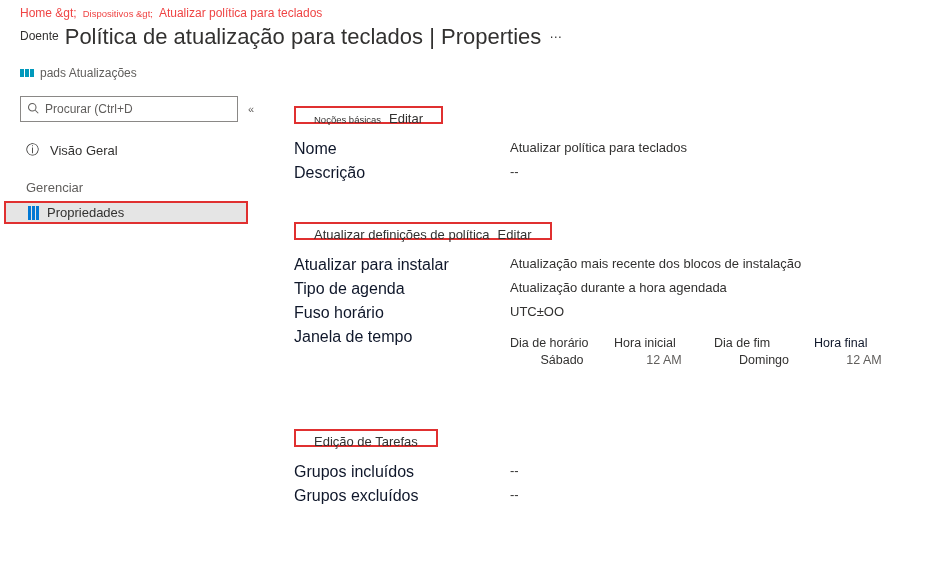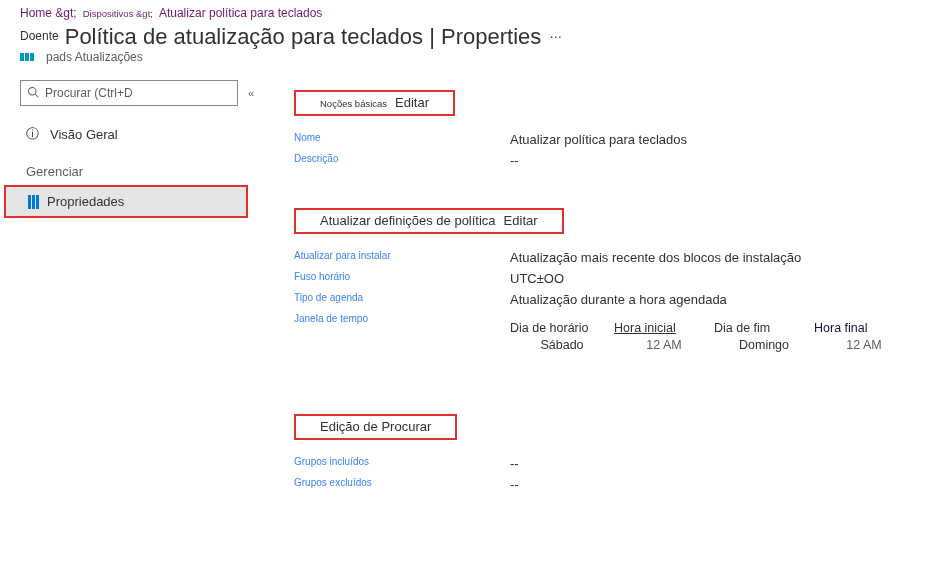--- a/index.html
+++ b/index.html
@@ -1,64 +1,64 @@
 <!DOCTYPE html>
 <html><head>
   <meta charset="utf-8">
   <style>
     * { box-sizing: border-box; margin: 0; padding: 0; }
     body { font-family: "Segoe UI", Arial, sans-serif; font-size: 13px; color: #323130; background: #fff; width: 947px; }
 
-    .breadcrumb { padding: 6px 20px 4px; font-size: 12px; color: #701a75; display: flex; align-items: center; gap: 4px; }
+    .breadcrumb { padding: 6px 20px 4px; font-size: 12px; color: #ef4444; display: flex; align-items: center; gap: 4px; }
     .breadcrumb span { margin-right: 2px; }
     .bc-dev { font-size: 9.5px; }
 
     .header { padding: 0 20px 6px; }
     .header-line { display: flex; align-items: baseline; gap: 8px; }
     .doente { font-size: 12px; color: #323130; position: relative; top: -4px; margin-right: -2px;}
     .page-title { font-size: 22px; font-weight: 400; }
     .title-dots { font-size: 13px; position: relative; top: -6px; }
-    .subhead-row { display: flex; align-items: center; gap: 12px; margin-top: 0; padding-bottom: 4px;}
+    .subhead-row { display: flex; align-items: center; gap: 6px; margin-top: 16px; padding-bottom: 4px;}
     .stack-icon { width: 14px; display:flex; gap:1px; }
     .stack-icon span { width:4px; height:8px; background:#0099bc; display:inline-block; }
     .subhead-text { font-size: 12px; color: #605e5c; }
 
     .layout { display: flex; padding: 0 0 20px 0; }
 
     .left-col { width: 260px; padding-left: 20px; padding-top: 6px; }
     .search-row { display:flex; align-items:center; gap:10px; margin-bottom: 12px; text-align: right;}
     .search-box { display: flex; align-items: center; border: 1px solid #8a8886; width: 218px; height: 26px; padding: 0 6px; color: #605e5c; font-size: 12px; }
     .search-box .sicon { margin-right: 6px; color:#605e5c; }
     .collapse-chev { color:#605e5c; font-size:11px; }
 
     .nav-item { display: flex; align-items: center; height: 32px; font-size: 13px; padding-left: 6px; cursor: pointer; }
     .nav-item .nicon { width: 18px; text-align: left; margin-right: 6px; color:#323130; font-size:13px;}
     .nav-section-label { font-size: 13px; color:#605e5c; padding: 14px 0 6px 6px; }
     .nav-selected-wrap { border: 2.5px solid #e03030; width: 244px; margin-left: -16px; }
-    .nav-selected { background: #e5e5e5; display:flex; align-items:center; height:29px; padding-left: 22px; font-size:13px; }
+    .nav-selected { background: #e5e5e5; display:flex; align-items:center; height:19px; padding-left: 22px; font-size:13px; }
     .nav-selected .bars { display:flex; gap:1px; margin-right:8px;}
     .nav-selected .bars span{ width:3px; height:14px; background:#0078d4; display:inline-block;}
 
     .right-col { flex: 1; padding: 16px 20px 0 34px; }
-    .section-head { display: inline-flex; align-items: baseline; gap: 8px; border: 2.5px solid #e03030; height: 26px; padding: 3px 24px; margin-bottom: 10px; }
+    .section-head { display: inline-flex; align-items: baseline; gap: 8px; border: 2.5px solid #e03030; height: 18px; padding: 3px 18px; margin-bottom: 10px; }
     .section-head .stitle { font-size: 9.5px; }
     .section-head .sedit { font-size: 13px; cursor: pointer; }
     .section-head.policy .stitle { font-size: 13px; }
     .section-head.single .stitle { font-size: 13px; }
 
     .kv-row { display: flex; margin: 6px 0; }
-    .kv-key { width: 216px; font-size: 10px; color: #3b82f6; }
+    .kv-key { width: 216px; font-size: 16px; color: #0f172a; }
     .kv-val { font-size: 13px; color: #323130; }
 
     .tw-header, .tw-row { display: flex; width: 416px; }
     .tw-header { margin-top: 8px; font-size: 12.5px; color:#323130; }
     .tw-row { margin-top: 3px; font-size: 12.5px; text-align: center; }
     .twc1 { width: 104px; }
     .twc2 { width: 100px; color:#605e5c;}
-    .tw-header .twc2 { color:#323130;text-decoration:underline;}
+    .tw-header .twc2 { color:#323130;}
     .twc3 { width: 100px; }
     .twc4 { width: 100px; color:#605e5c;}
     .tw-header .twc4 { color:#0f172a;}
 
     .spacer-md { height: 34px; }
     .spacer-lg { height: 56px; }
   </style>
 </head>
 <body>
 
@@ -144,26 +144,26 @@
     <div class="section-head policy">
       <span class="stitle">Atualizar definições de política</span>
       <span class="sedit">Editar</span>
     </div>
 
     <div class="kv-row">
       <div class="kv-key">Atualizar para instalar</div>
       <div class="kv-val">Atualização mais recente dos blocos de instalação</div>
     </div>
     <div class="kv-row">
+      <div class="kv-key">Tipo de agenda</div>
+      <div class="kv-val">Atualização durante a hora agendada</div>
+    </div>
+    <div class="kv-row">
       <div class="kv-key">Fuso horário</div>
       <div class="kv-val">UTC±OO</div>
-    </div>
-    <div class="kv-row">
-      <div class="kv-key">Tipo de agenda</div>
-      <div class="kv-val">Atualização durante a hora agendada</div>
     </div>
     <div class="kv-row">
       <div class="kv-key">Janela de tempo</div>
       <div>
         <div class="tw-header">
           <div class="twc1">Dia de horário</div>
           <div class="twc2">Hora inicial</div>
           <div class="twc3">Dia de fim</div>
           <div class="twc4">Hora final</div>
         </div>
@@ -173,21 +173,21 @@
           <div class="twc3">Domingo</div>
           <div class="twc4">12 AM</div>
         </div>
       </div>
     </div>
 
     <div class="spacer-lg"></div>
 
     
     <div class="section-head single">
-      <span class="stitle">Edição de Procurar</span>
+      <span class="stitle">Edição de Tarefas</span>
     </div>
 
     <div class="kv-row">
       <div class="kv-key">Grupos incluídos</div>
       <div class="kv-val">--</div>
     </div>
     <div class="kv-row">
       <div class="kv-key">Grupos excluídos</div>
       <div class="kv-val">--</div>
     </div>

